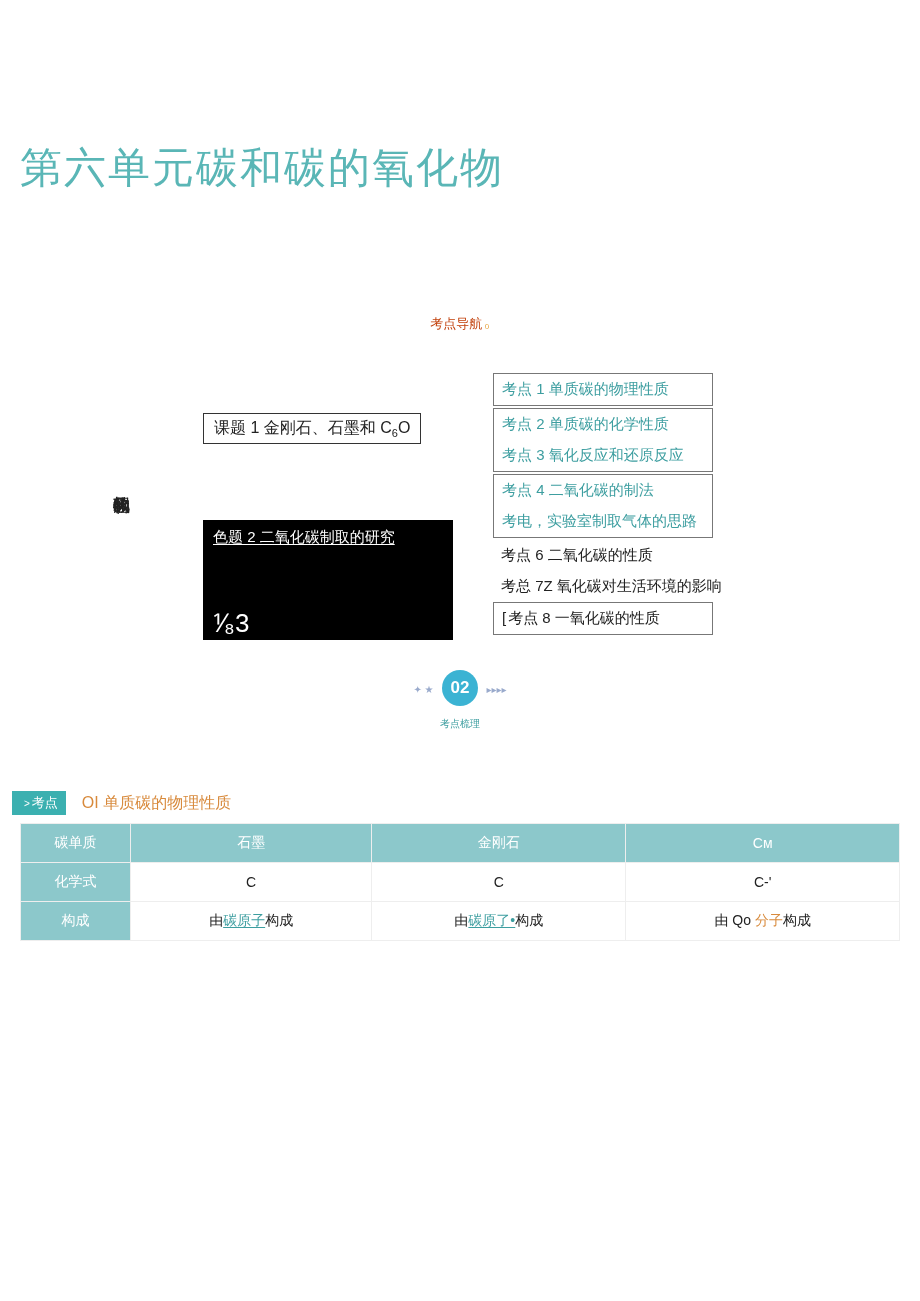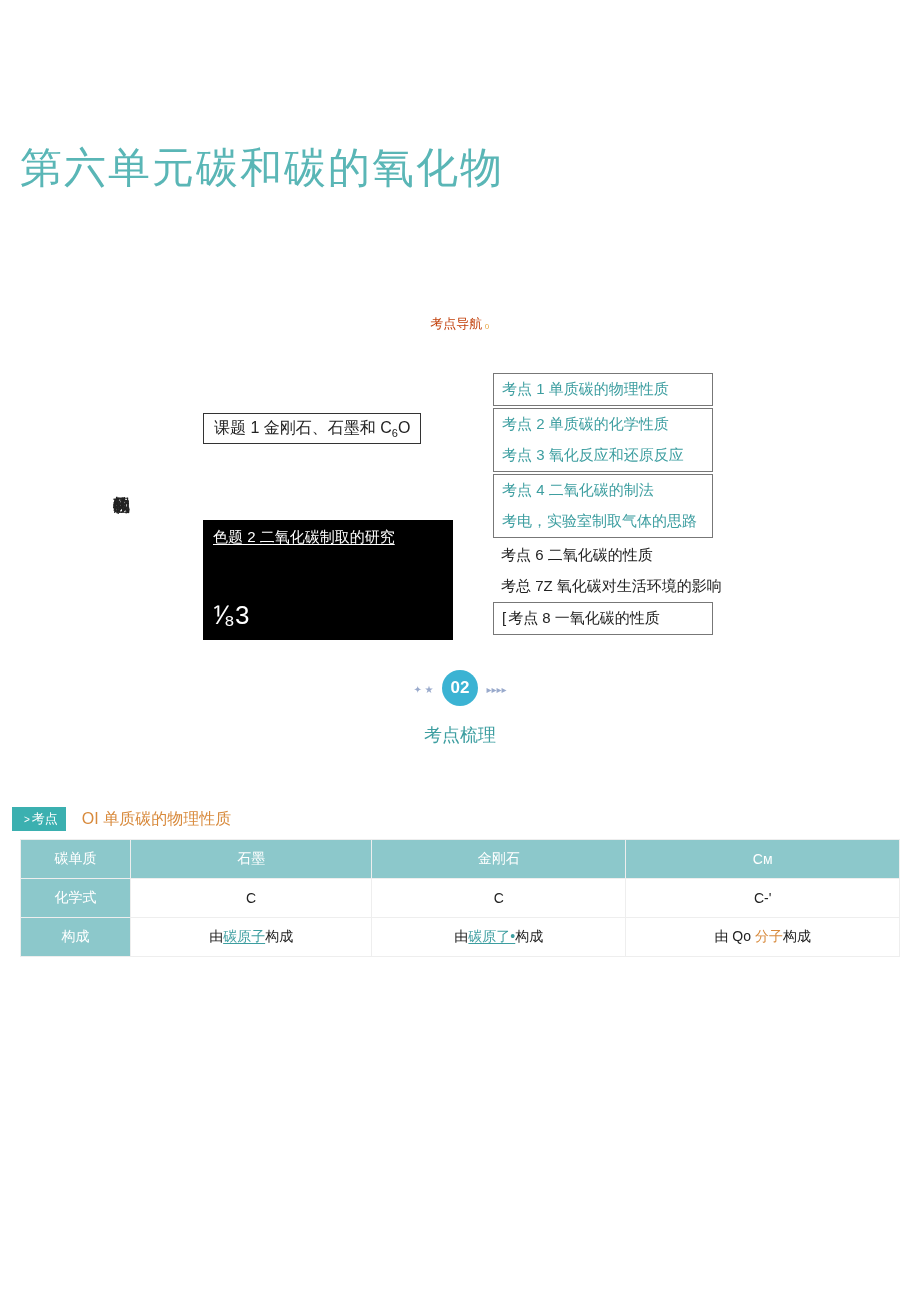--- a/index.html
+++ b/index.html
@@ -77,21 +77,21 @@
     position: relative;
     padding: 8px 10px;
   }
   .black-block .t2 {
     font-size: 15px;
     text-decoration: underline;
     text-underline-offset: 2px;
   }
   .black-block .frac {
     position: absolute;
-    bottom: 8px;
+    bottom: 0;
     left: 10px;
     font-size: 26px;
     font-weight: 300;
   }
 
   .right-col {
     margin-left: 40px;
   }
   .kp-group {
     border: 1px solid #777;
@@ -128,22 +128,22 @@
     font-weight: bold;
     font-size: 17px;
   }
   .sec-icon .deco-l, .sec-icon .deco-r {
     font-size: 10px;
     color: #9ac;
     margin: 0 4px;
   }
   .sec-heading .lbl {
     color: #3d9ea0;
-    font-size: 18px;
-    margin-top: 17px;
+    font-size: 10px;
+    margin-top: 11px;
   }
 
   
   .topic-row {
     display: flex;
     align-items: center;
     font-size: 15px;
     margin-left: -8px;
   }
   .topic-tag {

